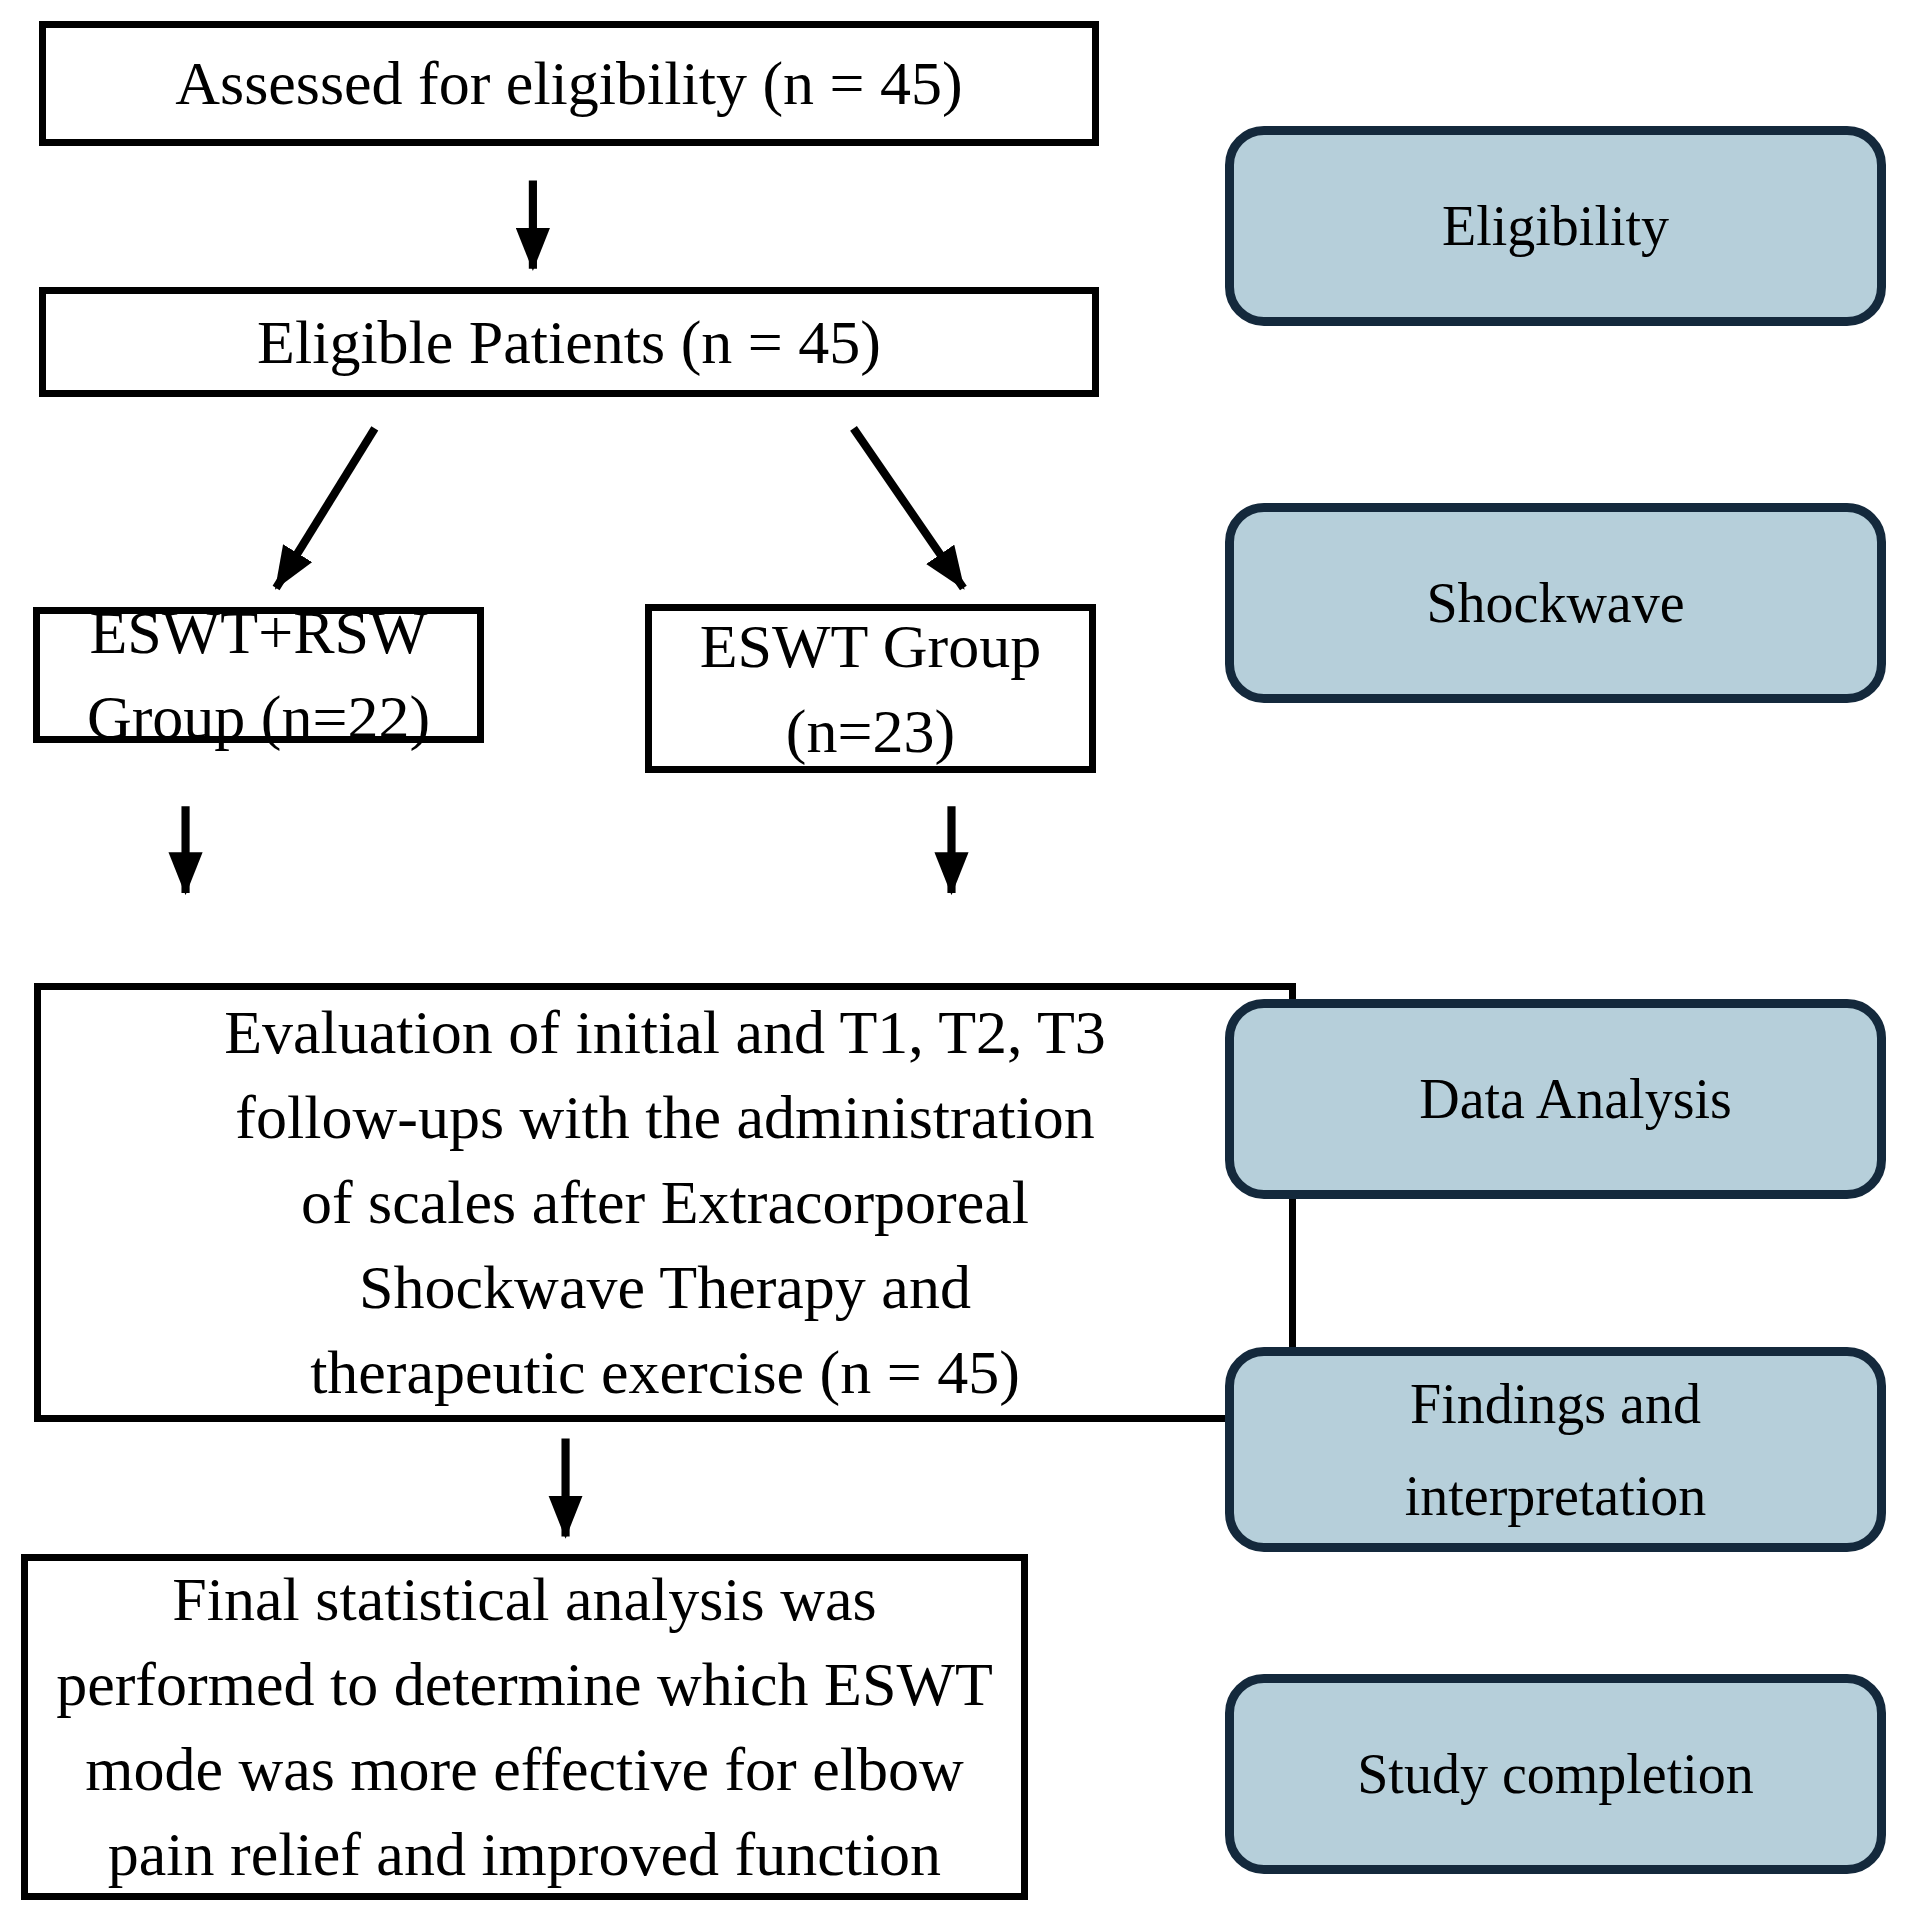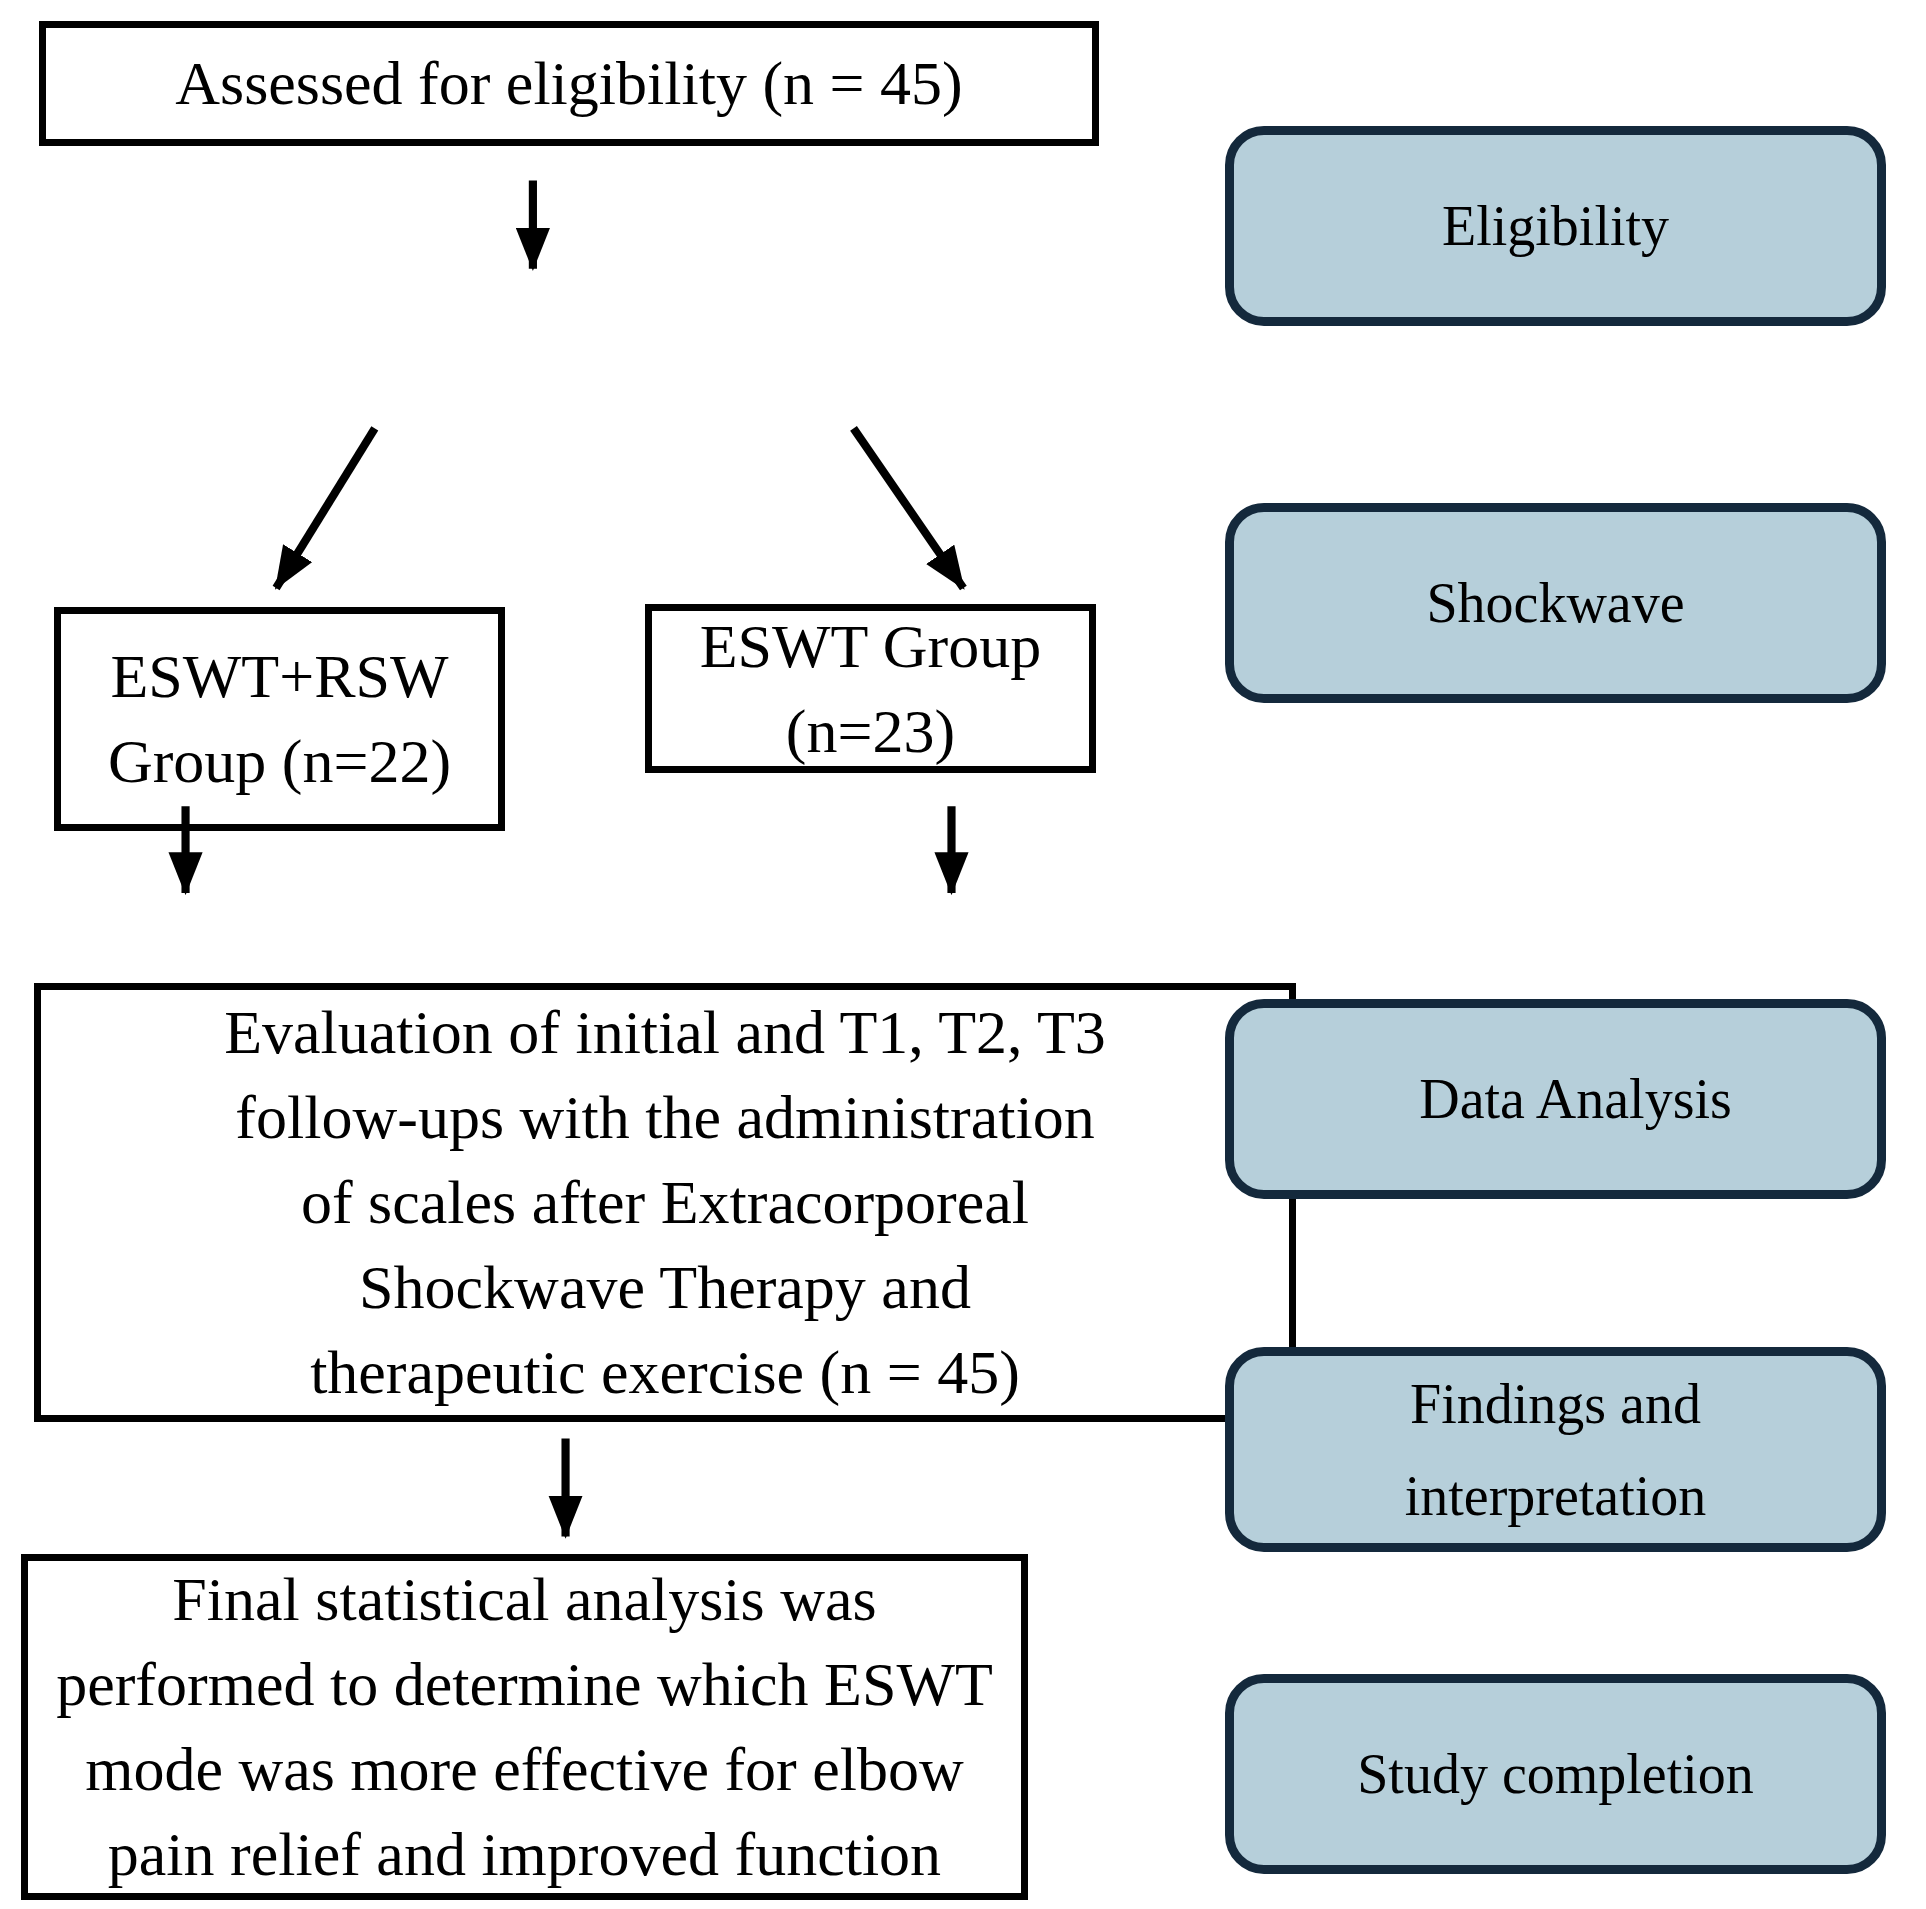--- a/index.html
+++ b/index.html
@@ -30,21 +30,21 @@
   }
   .txt{
     white-space:pre-line;
     color:var(--text,#000000);
   }
   .fbox .txt{font-size:62px;line-height:85px;}
   .stage .txt{font-size:56px;line-height:92px;}
 
   #b-assessed{left:39px;top:21px;width:1060px;height:125px;}
   #b-eligible{left:39px;top:287px;width:1060px;height:110px;}
-  #b-grp-rsw{left:54px;top:607px;width:451px;height:224px;}
+  #b-grp-rsw{left:33px;top:607px;width:451px;height:136px;}
   #b-grp-eswt{left:645px;top:604px;width:451px;height:169px;text-align:center;}
   #b-eval{left:34px;top:983px;width:1262px;height:439px;}
   #b-final{left:21px;top:1554px;width:1007px;height:346px;}
 
   #s-eligibility{top:126px;}
   #s-evaluation{top:503px;}
   #s-data{top:999px;padding-left:40px;}
   #s-findings{top:1347px;height:205px;}
   #s-completion{top:1674px;}
 
@@ -54,20 +54,23 @@
 </style>
 </head>
 <body>
 
 <div id="canvas" style="--bg: #ffffff; --box-fill: #ffffff; --box-border: #000000; --stage-fill: #b6cfda; --stage-border: #14293c; --arrow: #000000; --text: #000000;">
 
   <div class="fbox" id="b-assessed">
     <div class="txt">Assessed for eligibility (n = 45)</div>
   </div>
 
+  <div class="fbox" id="b-eligible">
+    <div class="txt">Eligible Patients (n = 45)</div>
+  </div>
 
   <div class="fbox" id="b-grp-rsw">
     <div class="txt">ESWT+RSW
 Group (n=22)</div>
   </div>
 
   <div class="fbox" id="b-grp-eswt">
     <div class="txt">ESWT Group
 (n=23)</div>
   </div>

